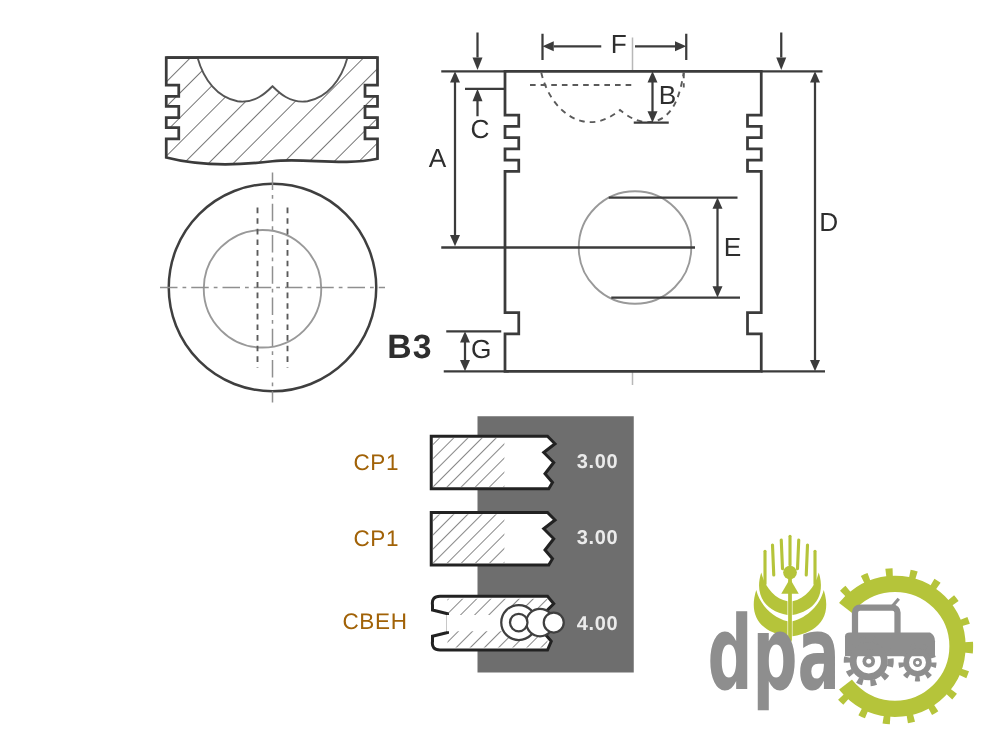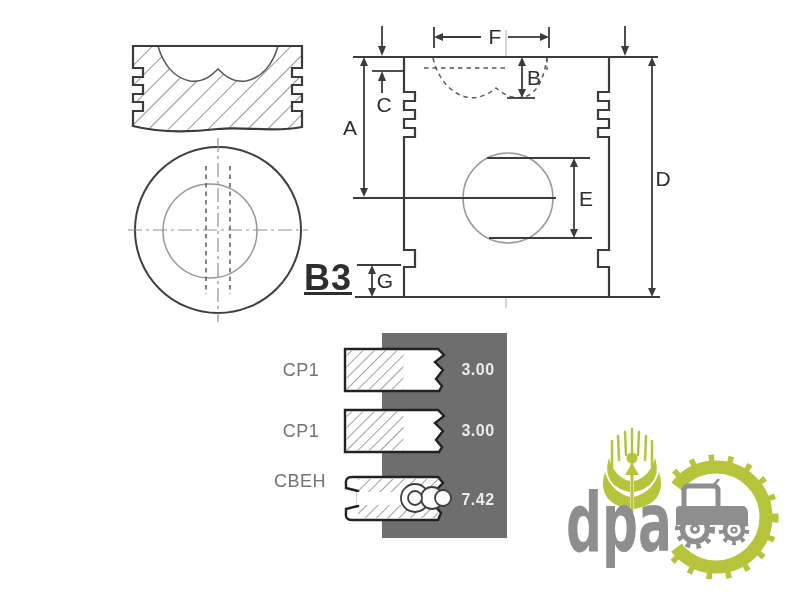--- a/index.html
+++ b/index.html
@@ -6,22 +6,22 @@
     --background:#ffffff; --line:#3b3b3b; --line-strong:#222222; --line-light:#999999;
     --centerline:#b8b8b8; --panel:#6e6e6e; --panel-text:#ebebeb; --label-text:#2e2e2e;
     --logo-green:#b5c43a; --logo-gray:#8e8e8e;
   }
   html,body{margin:0;padding:0;}
   #stage{position:relative;width:800px;height:600px;background:var(--background);
     font-family:"Liberation Sans",sans-serif;overflow:hidden;}
   #stage svg{position:absolute;left:0;top:0;}
   .lbl{position:absolute;transform:translate(-50%,-50%);color:var(--label-text);
     font-size:21px;line-height:1;white-space:nowrap;}
-  .lbl-part{font-size:36px;font-weight:600;letter-spacing:1px;text-decoration:underline;}
-  .lbl-ring{font-size:18px;color:#737373;letter-spacing:0.5px;text-align:center;}
+  .lbl-part{font-size:27px;font-weight:600;letter-spacing:1px;}
+  .lbl-ring{font-size:18px;color:#a16207;letter-spacing:0.5px;text-align:center;}
   .lbl-val{font-size:16px;font-weight:bold;color:var(--panel-text);letter-spacing:0.5px;}
   
   .ln{stroke:var(--line);fill:none;stroke-width:2;}
   .dim{stroke:var(--line);fill:none;stroke-width:1.8;}
   .ah{fill:var(--line);stroke:none;}
   .hid{stroke:#5a5a5a;fill:none;stroke-width:1.5;stroke-dasharray:4.5 4;}
   .cl{stroke:#8f8f8f;fill:none;stroke-width:1.2;stroke-dasharray:14 4 3 4;}
   .lite{stroke:var(--line-light);fill:none;stroke-width:1.5;}
   .centl{stroke:var(--centerline);fill:none;stroke-width:1.2;}
   .bodyfill{fill:#ffffff;stroke:var(--line);stroke-width:2.2;}
@@ -220,15 +220,15 @@
   <span class="lbl" style="left:663px;top:178px;">D</span>
   <span class="lbl" style="left:586px;top:198px;">E</span>
   <span class="lbl" style="left:495px;top:36px;">F</span>
   <span class="lbl" style="left:385px;top:280px;">G</span>
   <span class="lbl lbl-part" style="left:328px;top:278px;">B3</span>
 
   <span class="lbl lbl-ring" style="left:301px;top:370px;">CP1</span>
   <span class="lbl lbl-val" style="left:478px;top:370px;">3.00</span>
   <span class="lbl lbl-ring" style="left:301px;top:431px;">CP1</span>
   <span class="lbl lbl-val" style="left:478px;top:431px;">3.00</span>
-  <span class="lbl lbl-ring" style="left:300px;top:481px;">CBEH</span>
-  <span class="lbl lbl-val" style="left:478px;top:500px;">7.42</span>
+  <span class="lbl lbl-ring" style="left:300px;top:497px;">CBEH</span>
+  <span class="lbl lbl-val" style="left:478px;top:500px;">4.00</span>
 </div>
 
 </body></html>

